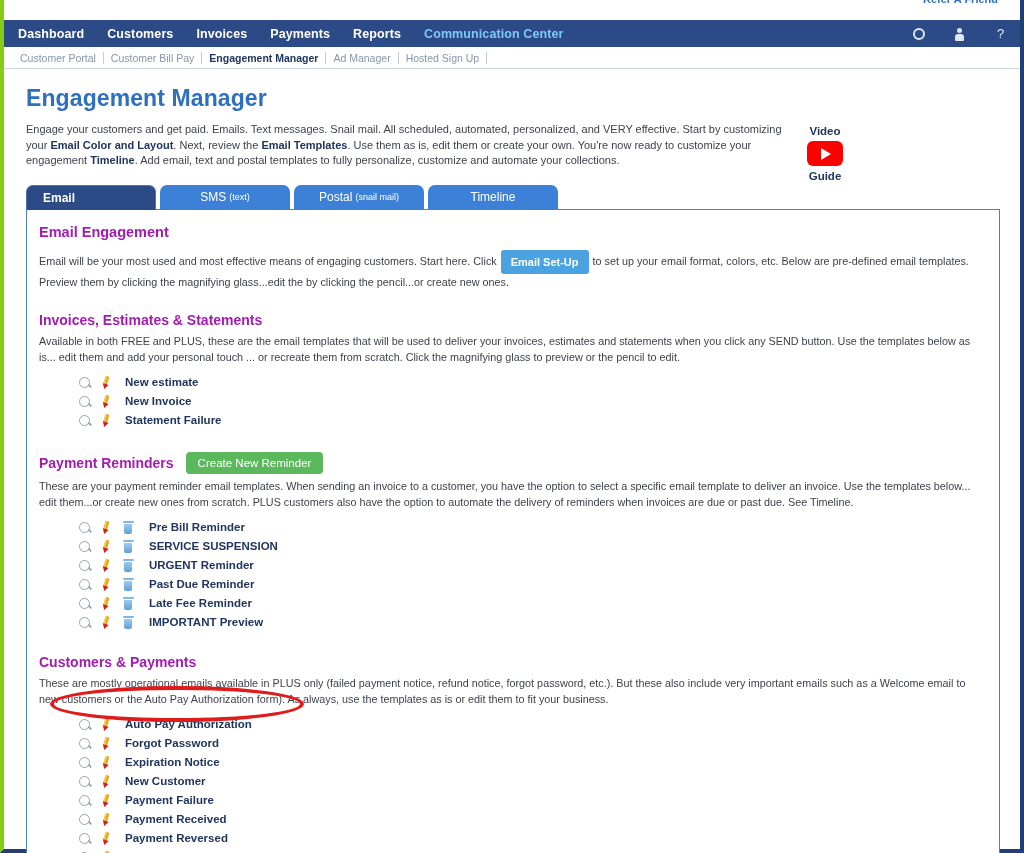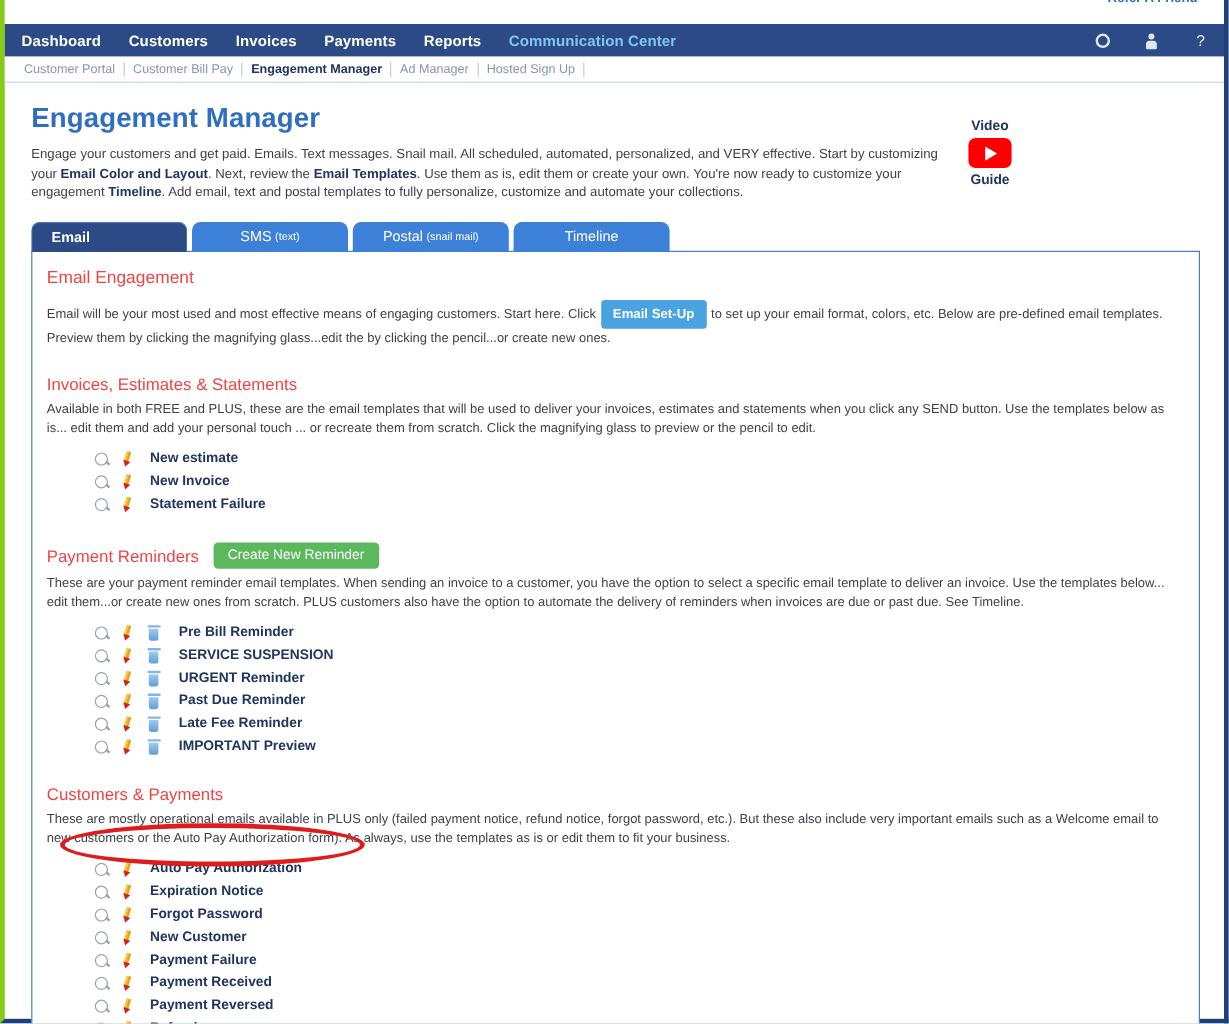--- a/index.html
+++ b/index.html
@@ -123,21 +123,21 @@
   .intro {
     width: 770px;
     font-size: 11px;
     color: #3d3f4c;
     line-height: 15.5px;
   }
   .intro b { color: #20355f; }
 
   .videobox {
     position: absolute;
-    right: 160px; top: 30px;
+    right: 160px; top: 56px;
     width: 70px;
     text-align: center;
   }
   .videobox .vlabel {
     font-size: 11.5px;
     font-weight: bold;
     color: #20355f;
     display: block;
   }
   .yt {
@@ -191,22 +191,22 @@
     border: 1px solid #4a7fc8;
     border-top: 1px solid #4a7fc8;
     background: #ffffff;
     padding: 12px 16px 14px 12px;
     margin-top: -1px;
     min-height: 630px;
   }
 
   .sec-head {
     font-size: 14.5px;
-    font-weight: normal;
-    color: #ef4444;
+    font-weight: bold;
+    color: #a21caf;
     margin: 2px 0 10px 0;
   }
   .sec-head-sub {
     font-size: 13.5px;
     font-weight: bold;
     color: #20355f;
     margin: 0 0 4px 0;
     display: flex;
     align-items: center;
     gap: 12px;
@@ -547,30 +547,30 @@
               </span>
             <span class="lbl">Auto Pay Authorization</span>
           </div>
           <div class="tpl-row">
             <span class="icn">
                 <span class="mag"></span>
               </span>
             <span class="icn">
                 <span class="pencil"></span>
               </span>
+            <span class="lbl">Forgot Password</span>
+          </div>
+          <div class="tpl-row">
+            <span class="icn">
+                <span class="mag"></span>
+              </span>
+            <span class="icn">
+                <span class="pencil"></span>
+              </span>
             <span class="lbl">Expiration Notice</span>
-          </div>
-          <div class="tpl-row">
-            <span class="icn">
-                <span class="mag"></span>
-              </span>
-            <span class="icn">
-                <span class="pencil"></span>
-              </span>
-            <span class="lbl">Forgot Password</span>
           </div>
           <div class="tpl-row">
             <span class="icn">
                 <span class="mag"></span>
               </span>
             <span class="icn">
                 <span class="pencil"></span>
               </span>
             <span class="lbl">New Customer</span>
           </div>

